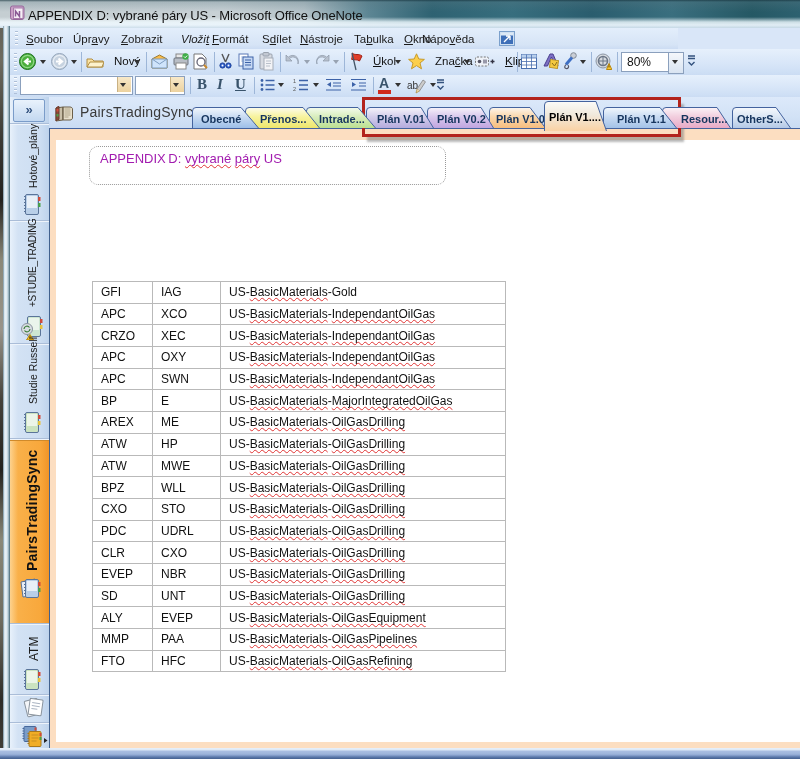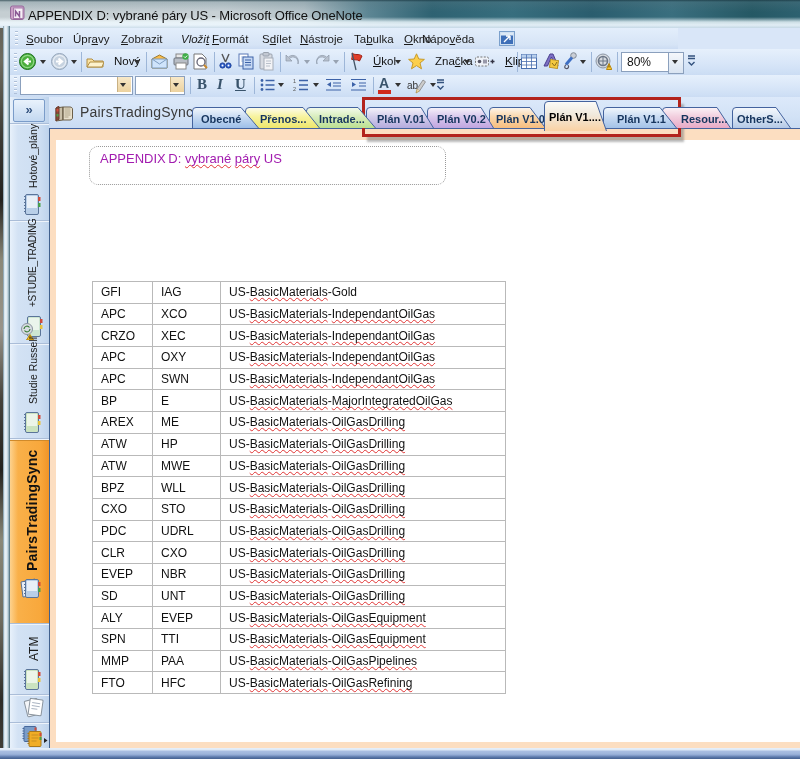--- a/index.html
+++ b/index.html
@@ -528,25 +528,20 @@
           <td class="c1">SD</td>
           <td class="c2">UNT</td>
           <td class="c3">US-<span class="sq">BasicMaterials</span>-<span class="sq">OilGasDrilling</span></td>
         </tr>
 <tr>
           <td class="c1">ALY</td>
           <td class="c2">EVEP</td>
           <td class="c3">US-<span class="sq">BasicMaterials</span>-<span class="sq">OilGasEquipment</span></td>
         </tr>
 <tr>
-          <td class="c1">SPN</td>
-          <td class="c2">TTI</td>
-          <td class="c3">US-<span class="sq">BasicMaterials</span>-<span class="sq">OilGasEquipment</span></td>
-        </tr>
-<tr>
           <td class="c1">MMP</td>
           <td class="c2">PAA</td>
           <td class="c3">US-<span class="sq">BasicMaterials</span>-<span class="sq">OilGasPipelines</span></td>
         </tr>
 <tr>
           <td class="c1">FTO</td>
           <td class="c2">HFC</td>
           <td class="c3">US-<span class="sq">BasicMaterials</span>-<span class="sq">OilGasRefining</span></td>
         </tr>
 </tbody>

